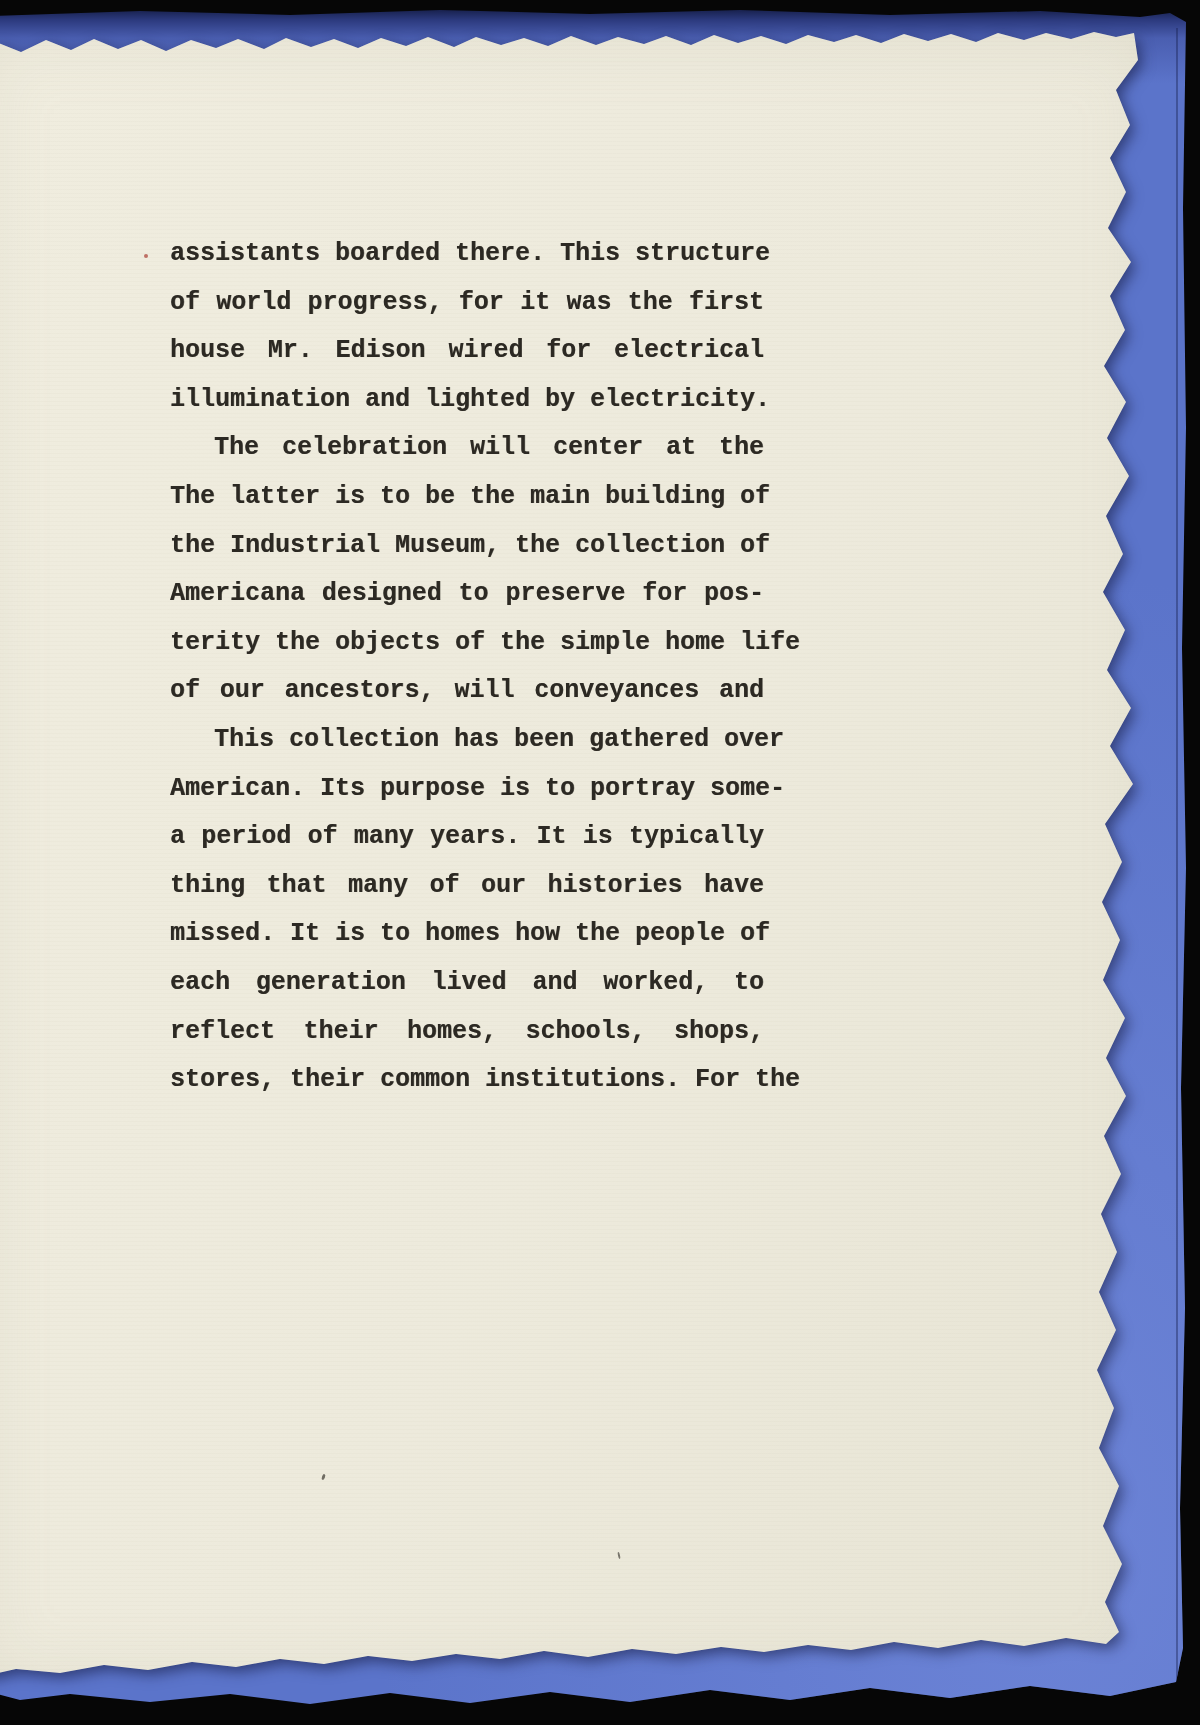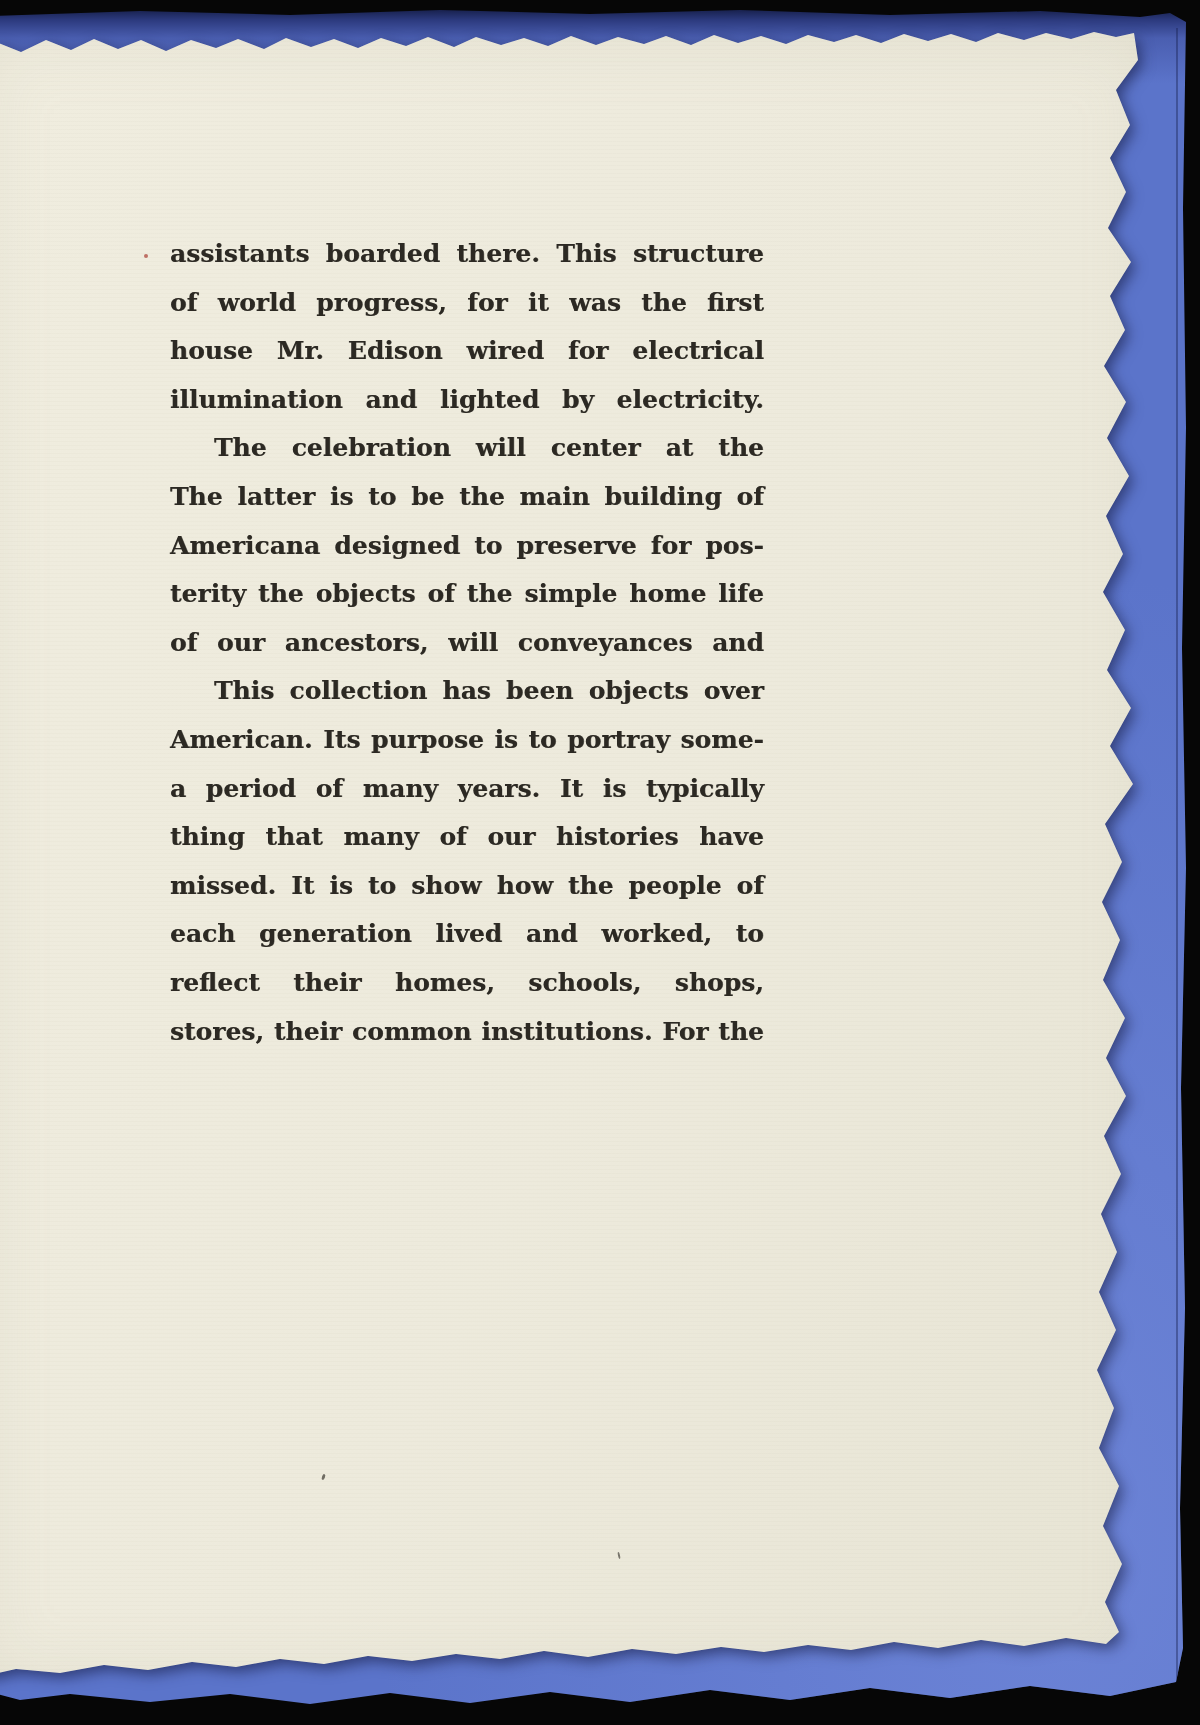--- a/index.html
+++ b/index.html
@@ -91,20 +91,21 @@
     font-size: 25px;
     font-weight: 700;
     line-height: 48.6px;
     text-shadow: 0.4px 0.4px 0.5px rgba(44, 41, 35, 0.55);
   }
   .para { margin: 0; padding: 0; }
   .line {
     text-align: justify;
     text-align-last: justify;
     white-space: nowrap;
+    font-family: Liberation Mono, monospace;
   }
   .line.indent { padding-left: 44px; }
   .line.end { text-align-last: left; }
 
   .speck {
     position: absolute;
     border-radius: 50%;
   }
   .speck-1 { left: 346px; top: 1444px; width: 3px; height: 6px; background: rgba(45,42,36,0.65); transform: rotate(20deg); }
   .speck-2 { left: 642px; top: 1522px; width: 2px; height: 7px; background: rgba(45,42,36,0.6); transform: rotate(-12deg); }
@@ -127,31 +128,32 @@
         <p class="para">
           <span class="line" style="display:block">assistants boarded there. This structure</span>
           <span class="line" style="display:block">of world progress, for it was the first</span>
           <span class="line" style="display:block">house Mr. Edison wired for electrical</span>
           <span class="line" style="display:block">illumination and lighted by electricity.</span>
         </p>
 
         <p class="para">
           <span class="line indent" style="display:block">The celebration will center at the</span>
           <span class="line" style="display:block">The latter is to be the main building of</span>
+          <span class="line" style="display:block">the Industrial Museum, the collection of</span>
           <span class="line" style="display:block">Americana designed to preserve for pos-</span>
           <span class="line" style="display:block">terity the objects of the simple home life</span>
           <span class="line" style="display:block">of our ancestors, will conveyances and</span>
         </p>
 
         <p class="para">
-          <span class="line indent" style="display:block">This collection has been objects over</span>
+          <span class="line indent" style="display:block">This collection has been gathered over</span>
           <span class="line" style="display:block">American. Its purpose is to portray some-</span>
           <span class="line" style="display:block">a period of many years. It is typically</span>
           <span class="line" style="display:block">thing that many of our histories have</span>
-          <span class="line" style="display:block">missed. It is to show how the people of</span>
+          <span class="line" style="display:block">missed. It is to homes how the people of</span>
           <span class="line" style="display:block">each generation lived and worked, to</span>
           <span class="line" style="display:block">reflect their homes, schools, shops,</span>
           <span class="line" style="display:block">stores, their common institutions. For the</span>
         </p>
 
       </div>
 
       <div class="speck speck-red"></div>
       <div class="speck speck-1"></div>
       <div class="speck speck-2"></div>

